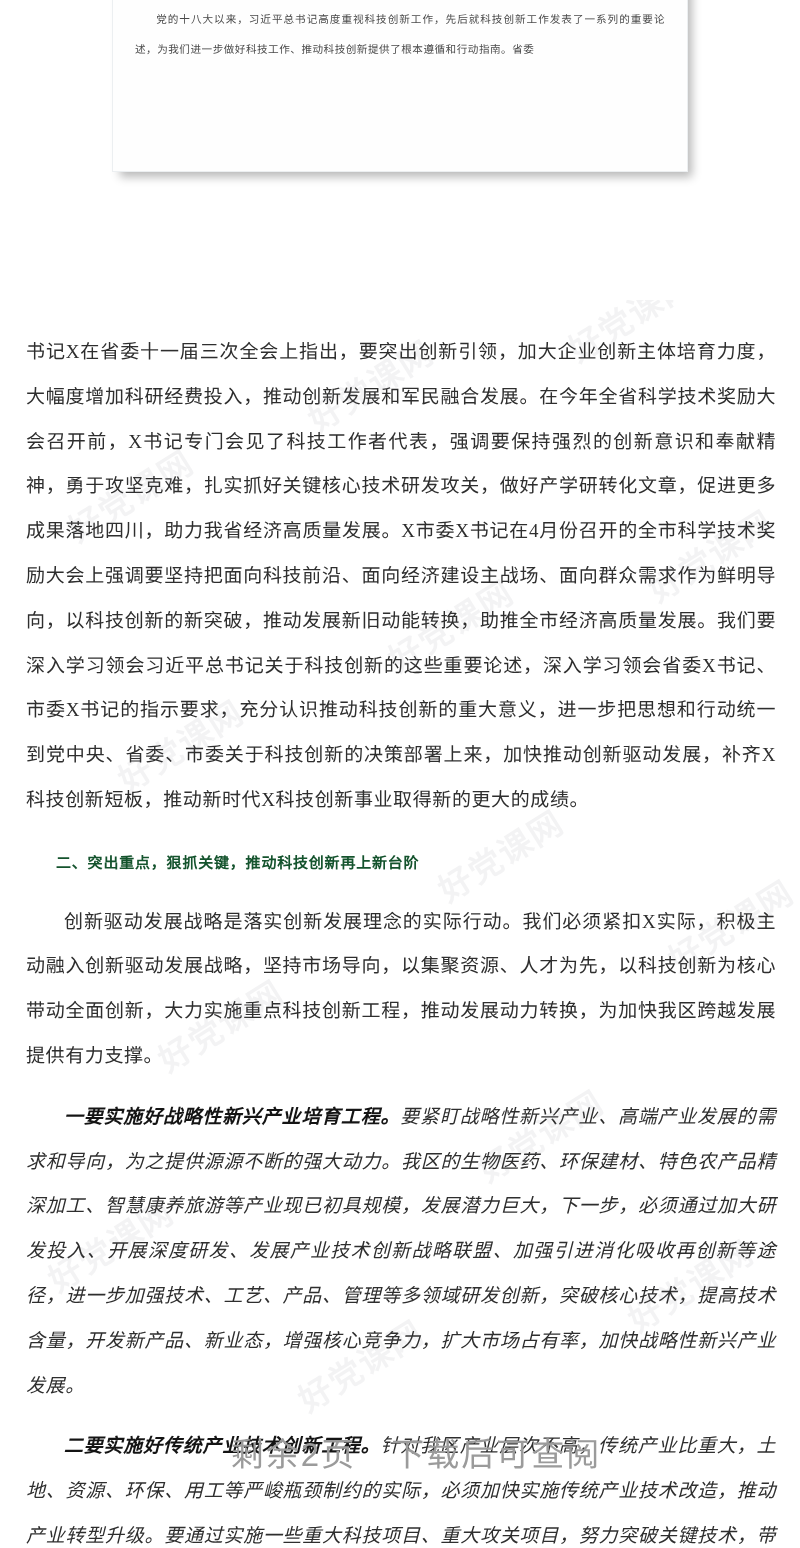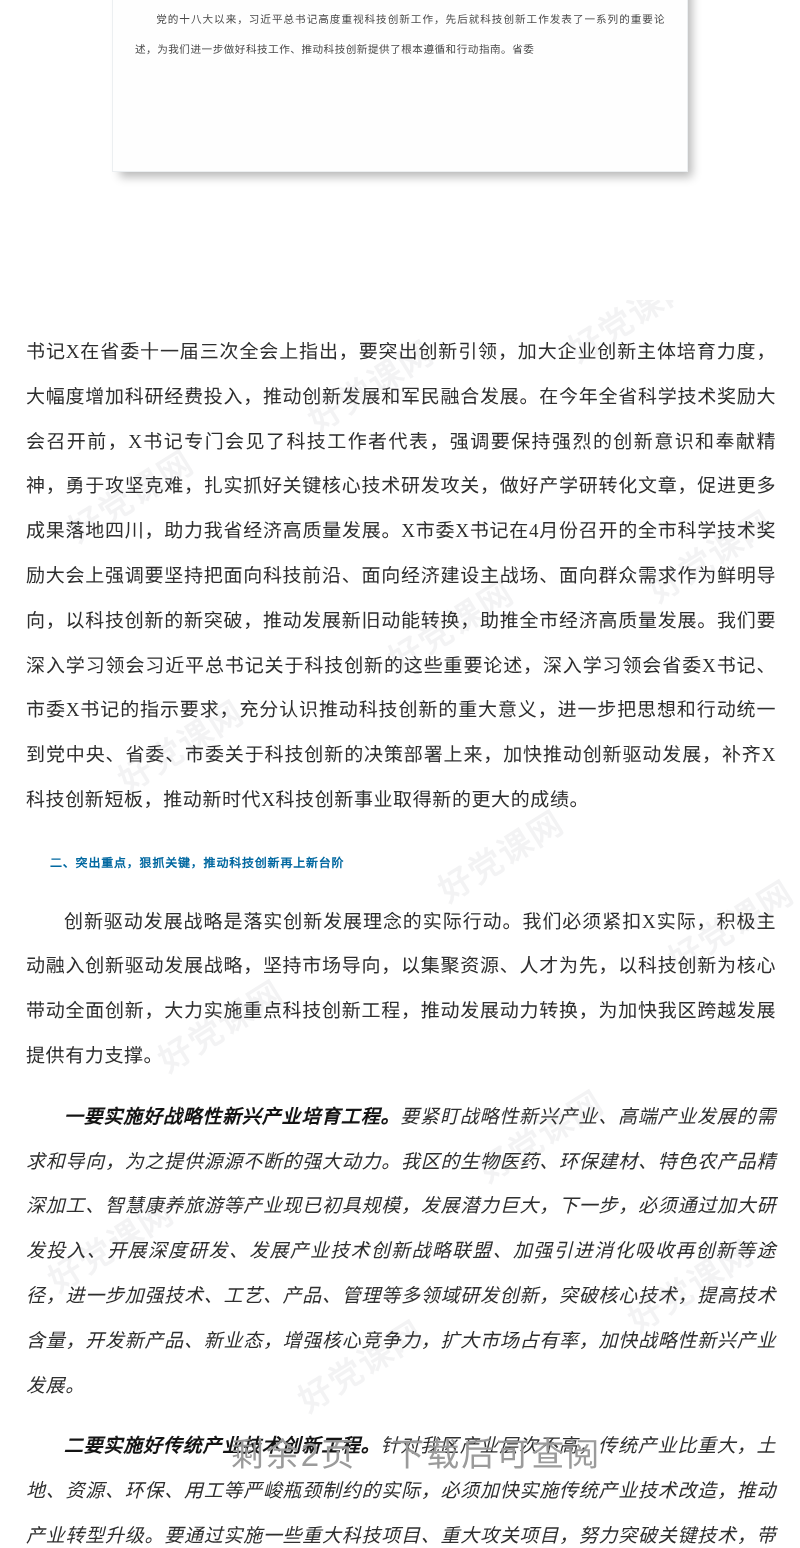--- a/index.html
+++ b/index.html
@@ -71,23 +71,23 @@
     text-indent: 0;
   }
   .para + .para {
     margin-top: 0;
     font-style: italic;
   }
   .para.spaced {
     margin-top: 16px;
   }
   .heading {
-    font-size: 12px;
+    font-size: 15px;
     line-height: 44.8px;
-    color: #0369a1;
+    color: #14532d;
     font-weight: bold;
     text-indent: 2em;
     letter-spacing: 0.8px;
     margin: 18px 0 14px 0;
     font-family: "Liberation Serif", "DejaVu Serif", serif;
   }
   .lead {
     font-weight: bold;
     color: #141414;
   }

